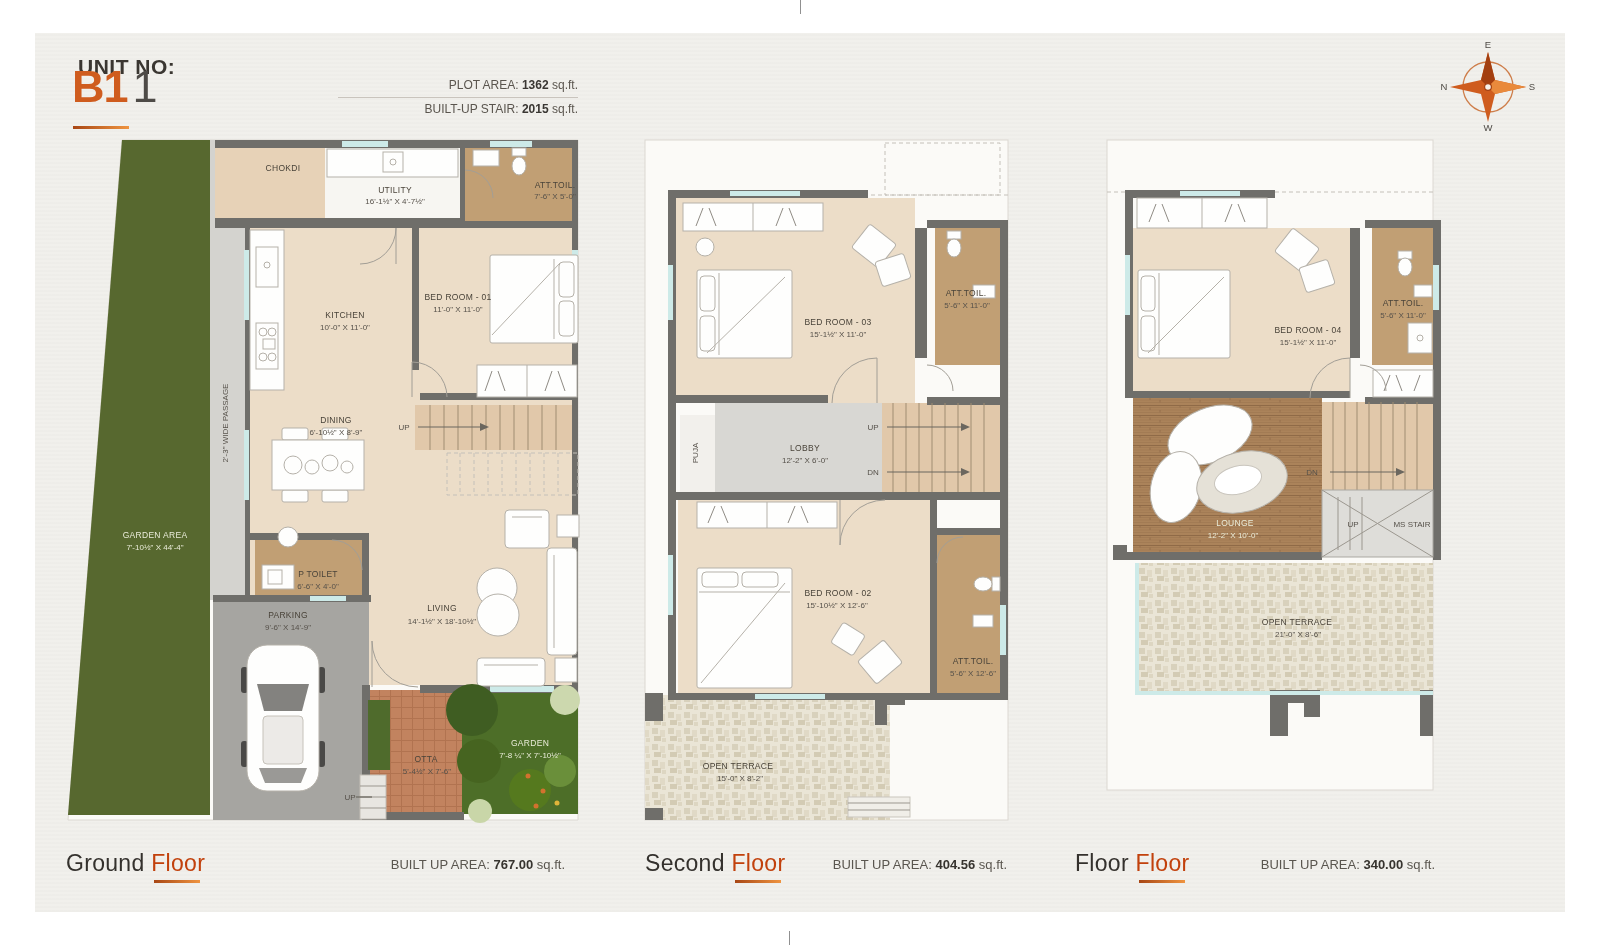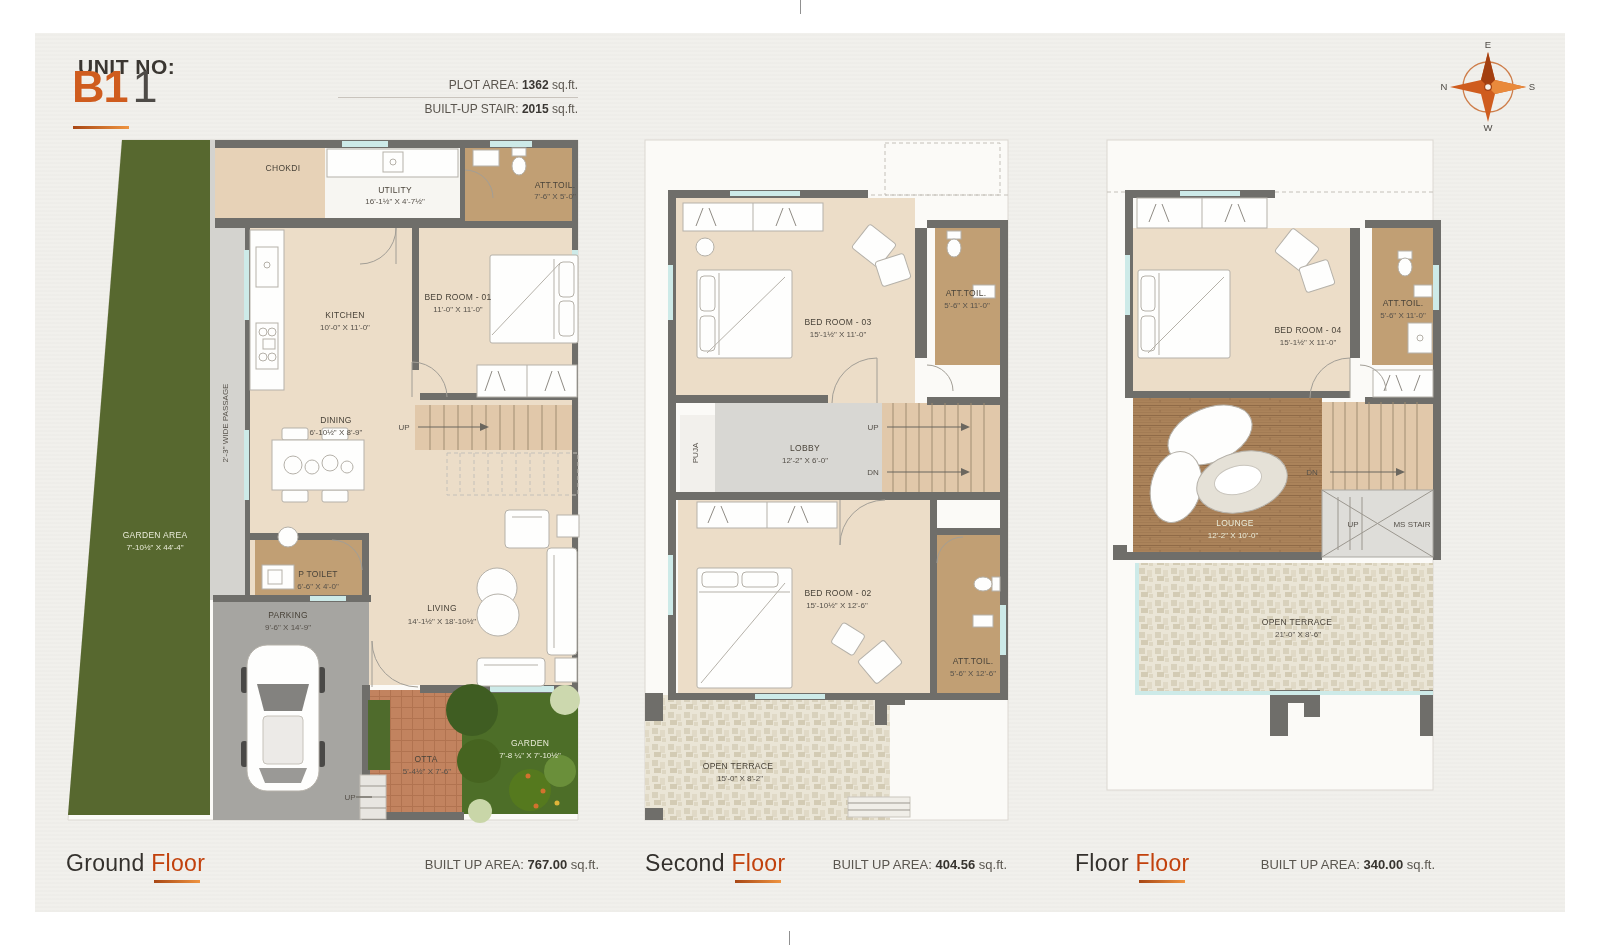--- a/index.html
+++ b/index.html
@@ -550,21 +550,21 @@
     <text class="rd" x="263" y="392">UP</text>
     <text class="rd" x="322" y="392" font-size="7">MS STAIR</text>
     <text class="rl" x="207" y="490">OPEN TERRACE</text>
     <text class="rd" x="208" y="502">21'-0" X 8'-6"</text>
   </svg>
 
   <div class="floor-title" style="left:66px">
     <span class="ft-bold">Ground</span>
     <span class="ft-light"><span>Floor</span><i class="ft-underline"></i></span>
   </div>
-  <div class="area-row" style="right:1001px">
+  <div class="area-row" style="right:1035px">
     <span>BUILT UP AREA:</span> <b>767.00</b> <span>sq.ft.</span>
   </div>
 
   <div class="floor-title" style="left:645px">
     <span class="ft-bold">Second</span>
     <span class="ft-light"><span>Floor</span><i class="ft-underline"></i></span>
   </div>
   <div class="area-row" style="right:593px">
     <span>BUILT UP AREA:</span> <b>404.56</b> <span>sq.ft.</span>
   </div>

